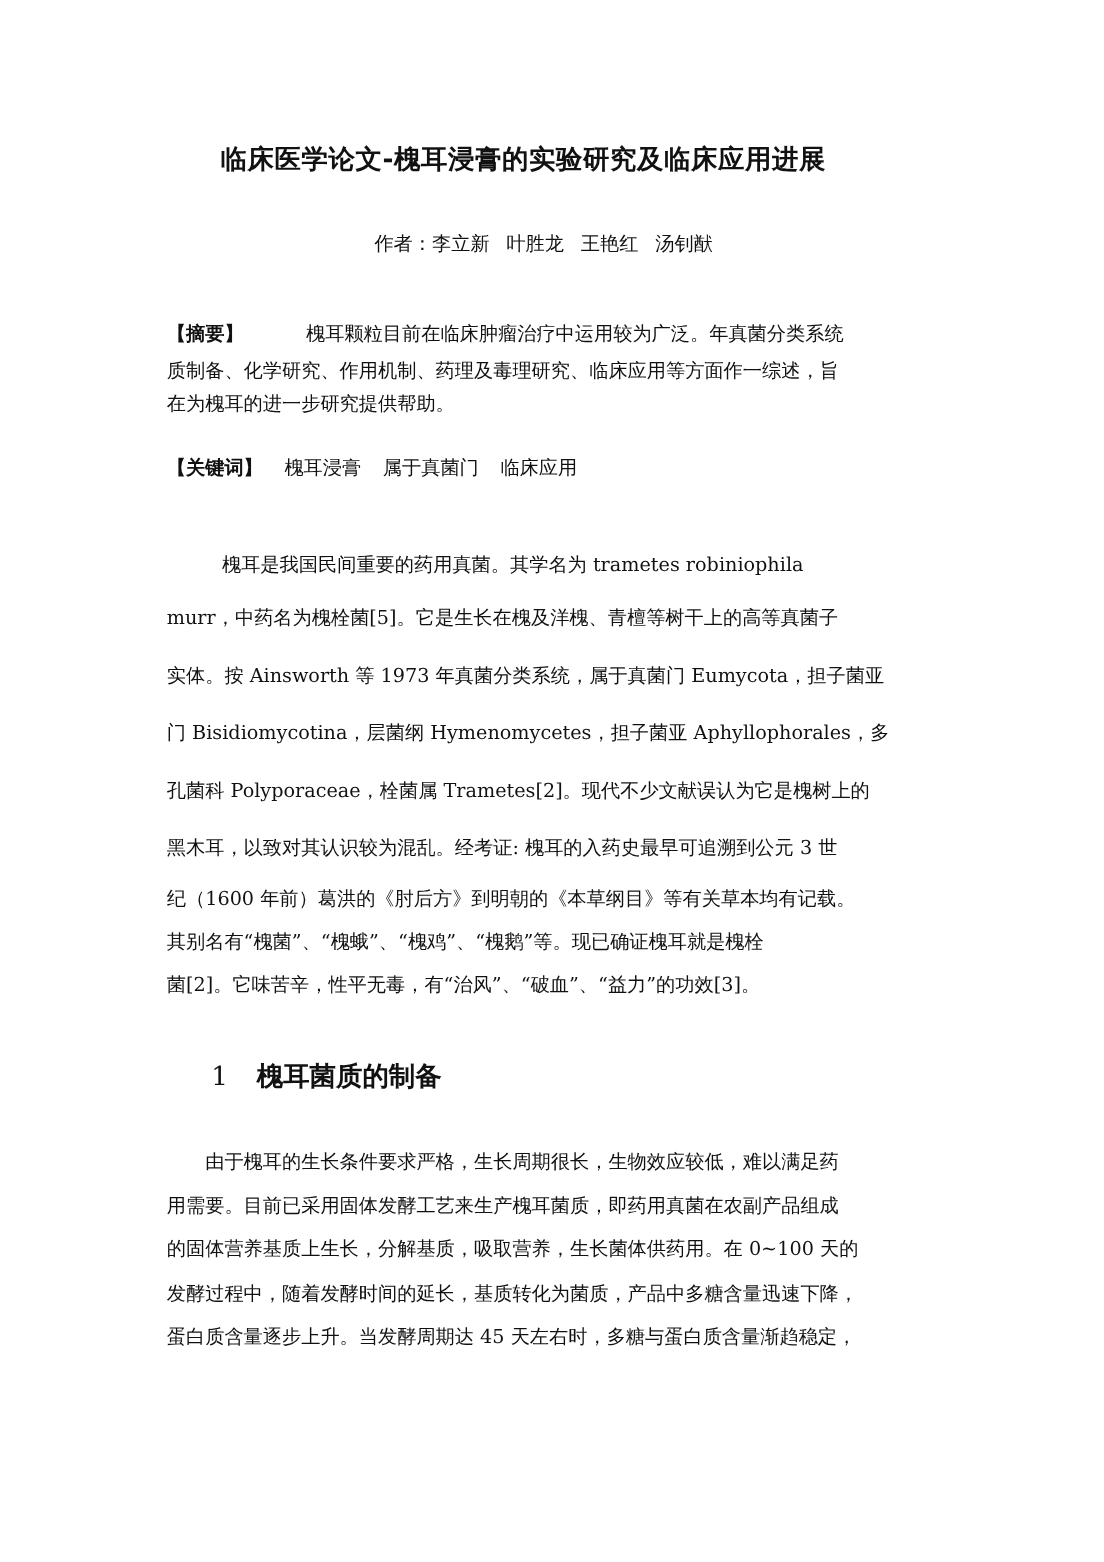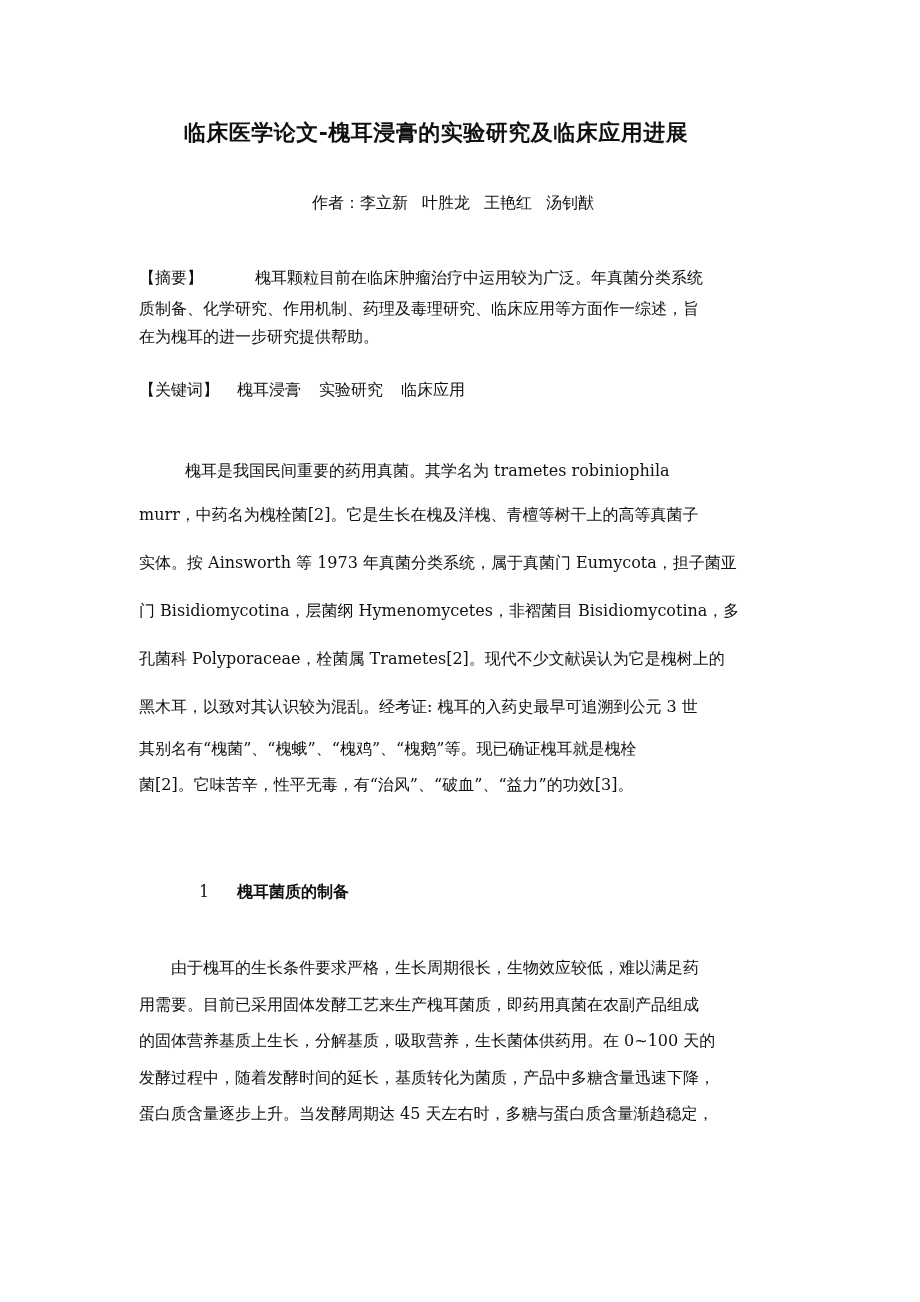--- a/index.html
+++ b/index.html
@@ -18,29 +18,29 @@
       position: absolute; top: 193px; left: 0; width: 920px; text-align: center;
       font-size: 16px;
     }
     .authors span { margin-right: 14px; }
     .block {
       position: absolute; left: 139px; width: 644px;
       font-size: 16px;
     }
     .abstract { top: 262px; line-height: 31px; }
     .abstract .label, .keywords .label {
-      font-family: "DejaVu Sans", "Liberation Sans", sans-serif; font-weight: normal;
+      font-family: "DejaVu Sans", "Liberation Sans", sans-serif; font-weight: bold;
     }
     .abstract .gap { display: inline-block; width: 52px; }
     .keywords { top: 380px; }
     .keywords .kw { margin-left: 18px; }
     .body1 { top: 450px; line-height: 41px; }
     .body1 .line { display: block; white-space: nowrap; }
     .body1 .tight { line-height: 36px; }
-    .section { top: 882px; left: 176px; font-size: 16px; margin-left: 23px; }
+    .section { top: 882px; left: 176px; font-size: 22px; }
     .section .num { display: inline-block; width: 38px; }
     .section .stitle { font-family: "DejaVu Sans", "Liberation Sans", sans-serif; font-weight: bold; }
     .body2 { top: 950px; line-height: 36.5px; }
     .body2 .line { display: block; white-space: nowrap; }
     .indent { padding-left: 32px; }
     .indent2 { padding-left: 46px; }
   </style>
 </head>
 <body>
 
@@ -52,30 +52,31 @@
     <span style="margin-right:0">作者：</span><span>李立新</span><span>叶胜龙</span><span>王艳红</span><span>汤钊猷</span>
   </div>
 
   <div class="block abstract">
     <div><span class="label">【摘要】</span><span class="gap"></span><span>槐耳颗粒目前在临床肿瘤治疗中运用较为广泛。年真菌分类系统</span></div>
     <div>质制备、化学研究、作用机制、药理及毒理研究、临床应用等方面作一综述，旨</div>
     <div style="line-height:26px">在为槐耳的进一步研究提供帮助。</div>
   </div>
 
   <div class="block keywords">
-    <span class="label">【关键词】</span><span class="kw">槐耳浸膏</span><span class="kw">实验研究</span><span class="kw">临床应用</span>
+    <span class="label">【关键词】</span><span class="kw">槐耳浸膏</span><span class="kw">属于真菌门</span><span class="kw">临床应用</span>
   </div>
 
   <div class="block body1">
     <span class="line indent2">槐耳是我国民间重要的药用真菌。其学名为 trametes  robiniophila</span>
-    <span class="line" style="line-height:48px">murr，中药名为槐栓菌[2]。它是生长在槐及洋槐、青檀等树干上的高等真菌子</span>
+    <span class="line" style="line-height:48px">murr，中药名为槐栓菌[5]。它是生长在槐及洋槐、青檀等树干上的高等真菌子</span>
     <span class="line" style="line-height:48px">实体。按 Ainsworth 等 1973 年真菌分类系统，属于真菌门 Eumycota，担子菌亚</span>
-    <span class="line" style="line-height:48px">门 Bisidiomycotina，层菌纲 Hymenomycetes，非褶菌目 Bisidiomycotina，多</span>
+    <span class="line" style="line-height:48px">门 Bisidiomycotina，层菌纲 Hymenomycetes，担子菌亚 Aphyllophorales，多</span>
     <span class="line" style="line-height:48px">孔菌科 Polyporaceae，栓菌属 Trametes[2]。现代不少文献误认为它是槐树上的</span>
     <span class="line" style="line-height:48px">黑木耳，以致对其认识较为混乱。经考证: 槐耳的入药史最早可追溯到公元 3 世</span>
+    <span class="line tight">纪（1600 年前）葛洪的《肘后方》到明朝的《本草纲目》等有关草本均有记载。</span>
     <span class="line tight">其别名有“槐菌”、“槐蛾”、“槐鸡”、“槐鹅”等。现已确证槐耳就是槐栓</span>
     <span class="line tight">菌[2]。它味苦辛，性平无毒，有“治风”、“破血”、“益力”的功效[3]。</span>
   </div>
 
   <div class="block section">
     <span class="num">1</span><span class="stitle">槐耳菌质的制备</span>
   </div>
 
   <div class="block body2">
     <span class="line indent">由于槐耳的生长条件要求严格，生长周期很长，生物效应较低，难以满足药</span>

